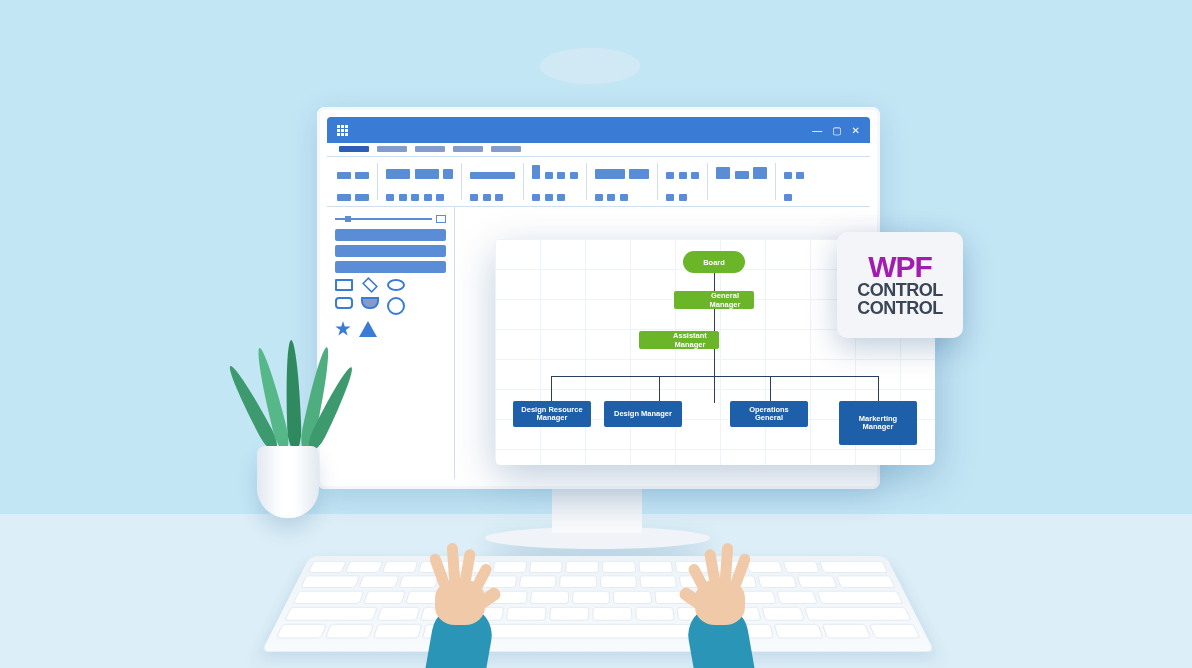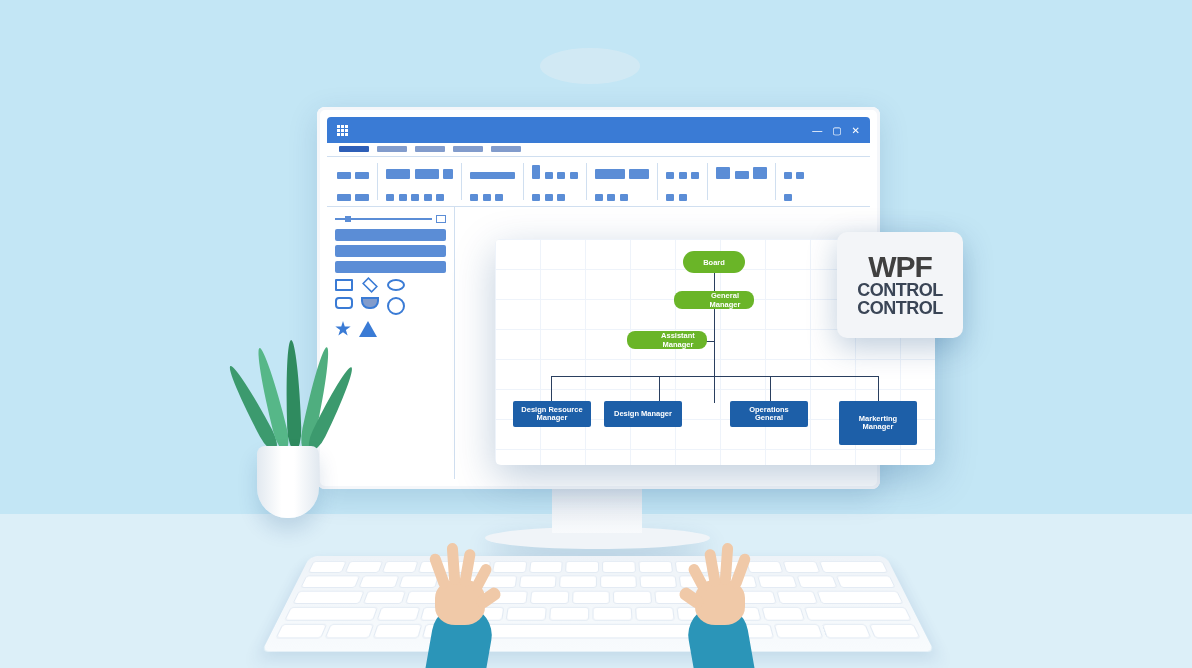--- a/index.html
+++ b/index.html
@@ -172,21 +172,21 @@
   color: #fff;
   font-size: 7.5px;
   font-weight: 600;
   text-align: center;
   display: flex;
   align-items: center;
   justify-content: center;
   padding: 2px 6px;
 }
 .node.green { background: #6ab528; border-radius: 11px; }
-.node.green.sq { border-radius: 8px; padding-left: 28px; }
+.node.green.sq { border-radius: 2px; padding-left: 28px; }
 .node.blue { background: #1d5fa8; border-radius: 2px; line-height: 1.1; }
 
 
 .conn { position: absolute; background: #2a3f5f; }
 .conn.v { width: 1px; }
 .conn.h { height: 1px; }
 
 
 .badge {
   position: absolute;
@@ -197,21 +197,21 @@
   background: #f3f5f8;
   border-radius: 10px;
   box-shadow: 0 10px 30px rgba(0,60,120,0.25);
   display: flex;
   flex-direction: column;
   align-items: center;
   justify-content: center;
   padding: 8px;
   text-align: center;
 }
-.badge .l1 { font-weight: 900; font-size: 30px; color: #404040; letter-spacing: -1px; line-height: 0.95; }
+.badge .l1 { font-weight: 900; font-size: 30px; color: #a21caf; letter-spacing: -1px; line-height: 0.95; }
 .badge .l2 { font-weight: 800; font-size: 18px; color: #3a4556; letter-spacing: -0.5px; line-height: 1; }
 
 
 .plant-pot {
   position: absolute;
   left: 257px;
   top: 446px;
   width: 62px;
   height: 72px;
   background: linear-gradient(to right, #e2e9f0, #ffffff 40%, #ffffff 60%, #e2e9f0);
@@ -399,21 +399,21 @@
     <div class="conn v" style="left:219px; top:22px; height:130px"></div>
     <div class="conn h" style="left:173px; top:90px; width:46px"></div>
     <div class="conn h" style="left:56px; top:125px; width:327px"></div>
     <div class="conn v" style="left:56px; top:125px; height:27px"></div>
     <div class="conn v" style="left:164px; top:125px; height:27px"></div>
     <div class="conn v" style="left:275px; top:125px; height:27px"></div>
     <div class="conn v" style="left:383px; top:125px; height:27px"></div>
 
     <div class="node green" style="left:188px; top:0; width:62px; height:22px">Board</div>
     <div class="node green sq" style="left:179px; top:40px; width:80px; height:18px">General Manager</div>
-    <div class="node green sq" style="left:132px; top:80px; width:80px; height:18px">Assistant Manager</div>
+    <div class="node green sq" style="left:144px; top:80px; width:80px; height:18px">Assistant Manager</div>
 
     <div class="node blue" style="left:18px; top:150px; width:78px; height:26px">Design Resource Manager</div>
     <div class="node blue" style="left:109px; top:150px; width:78px; height:26px">Design Manager</div>
     <div class="node blue" style="left:235px; top:150px; width:78px; height:26px">Operations General</div>
     <div class="node blue" style="left:344px; top:150px; width:78px; height:44px">Markerting Manager</div>
   </div>
 </div>
 
 <div class="badge">
   <div class="l1">WPF</div>

